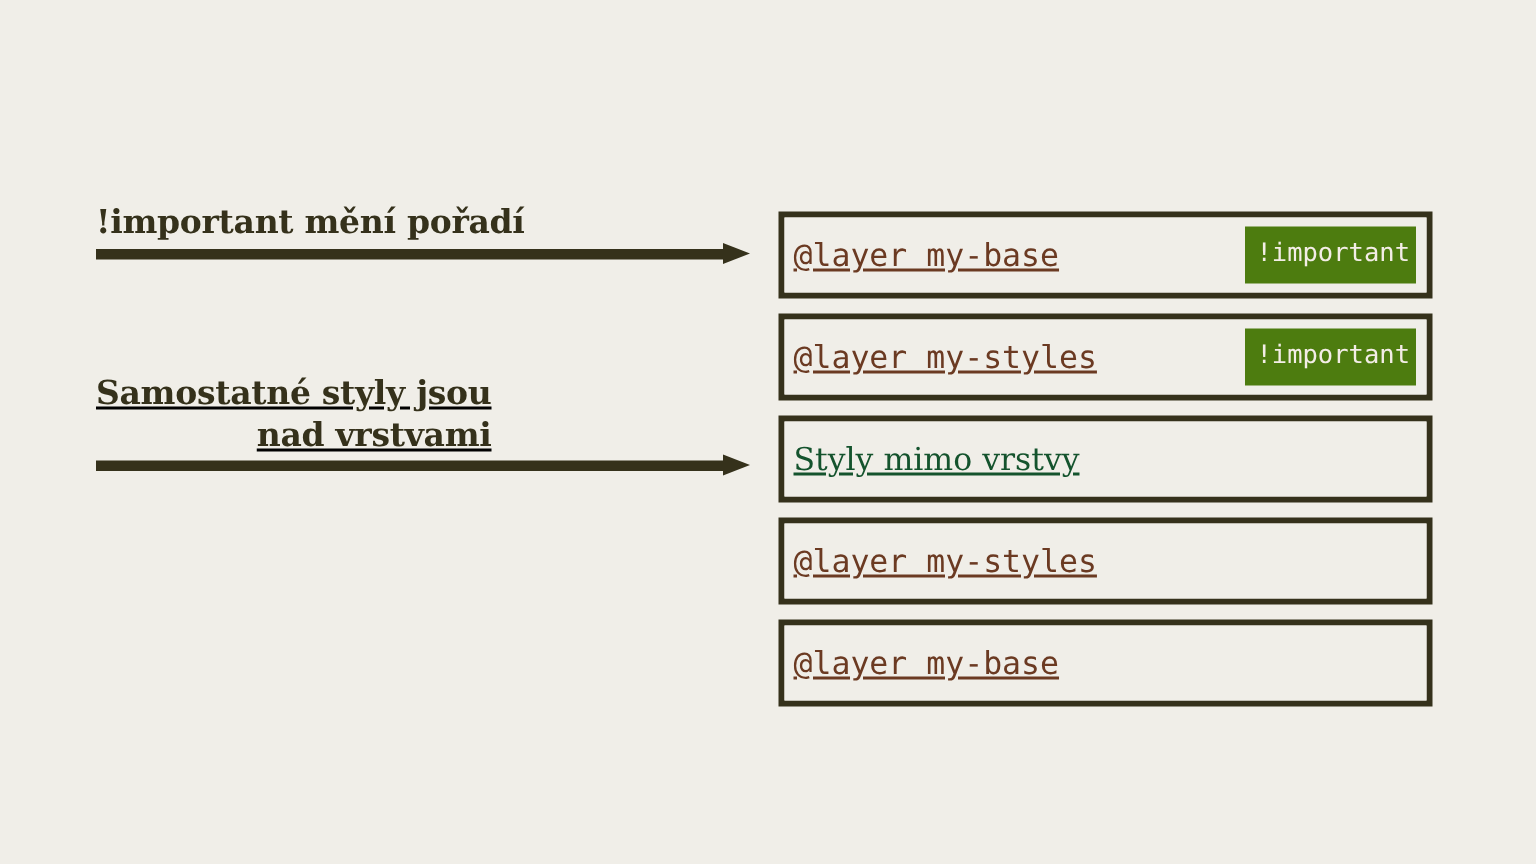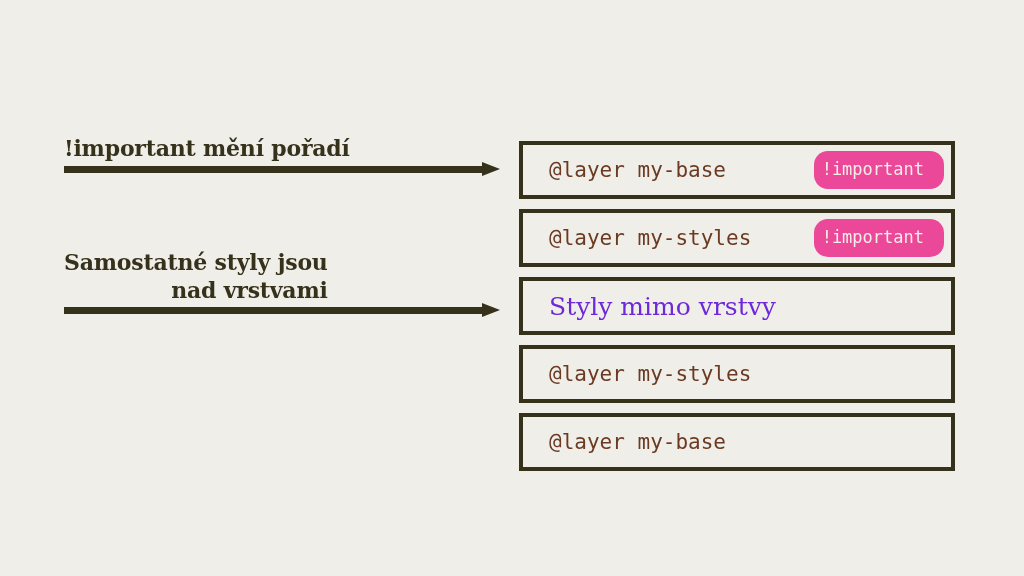--- a/index.html
+++ b/index.html
@@ -77,61 +77,61 @@
     background: #F0EEE8;
     border: 4px solid #35311B;
     outline: 1px solid #F0EEE8;
     outline-offset: -5px;
     display: flex;
     align-items: center;
   }
   .layer-box:last-child { margin-bottom: 0; }
 
   .layer-text {
-    margin-left: 26px;
+    margin-left: 6px;
     font-family: "DejaVu Sans Mono", "Liberation Mono", monospace;
     font-size: 21px;
     color: #6B3A22;
     white-space: pre;
+    text-decoration: underline;
   }
   .layer-text.plain {
     font-family: "DejaVu Serif", "Liberation Serif", serif;
-    font-size: 25px;
-    color: #6d28d9;
+    font-size: 21px;
+    color: #14532d;
   }
 
   .important-badge {
     position: absolute;
     right: 7px;
     top: 50%;
     transform: translateY(-50%);
-    background: #ec4899;
+    background: #4d7c0f;
     color: #F3EDE6;
     font-family: "DejaVu Sans Mono", "Liberation Mono", monospace;
     font-size: 17px;
     line-height: 1;
-    padding: 10px 20px 11px 8px;
+    padding: 10px 4px 11px 8px;
     white-space: pre;
-    border-radius: 14px;
   }
 </style>
 </head>
 <body>
 
 <div id="stage">
 
   <div class="annot" style="top:134px;">
     <div class="annot-label">!important mění pořadí</div>
   </div>
   <div class="arrow" style="left:64px; top:162px; width:436px;">
     <div class="shaft" style="width:420px;"></div>
     <div class="head" style="left:418px;"></div>
   </div>
 
-  <div class="annot" style="top:248px;">
+  <div class="annot" style="top:248px;text-decoration:underline;">
     <div class="annot-label">Samostatné styly jsou
 nad vrstvami</div>
   </div>
   <div class="arrow" style="left:64px; top:303px; width:436px;">
     <div class="shaft" style="width:420px;"></div>
     <div class="head" style="left:418px;"></div>
   </div>
 
   <div id="layer-stack">
 

